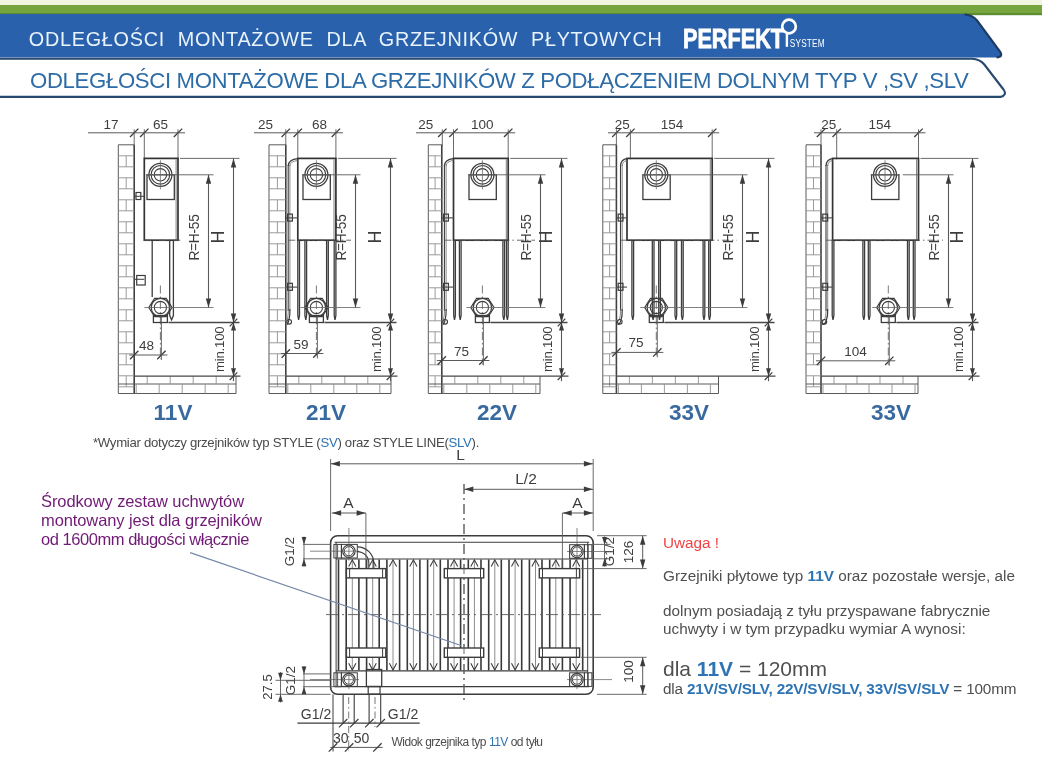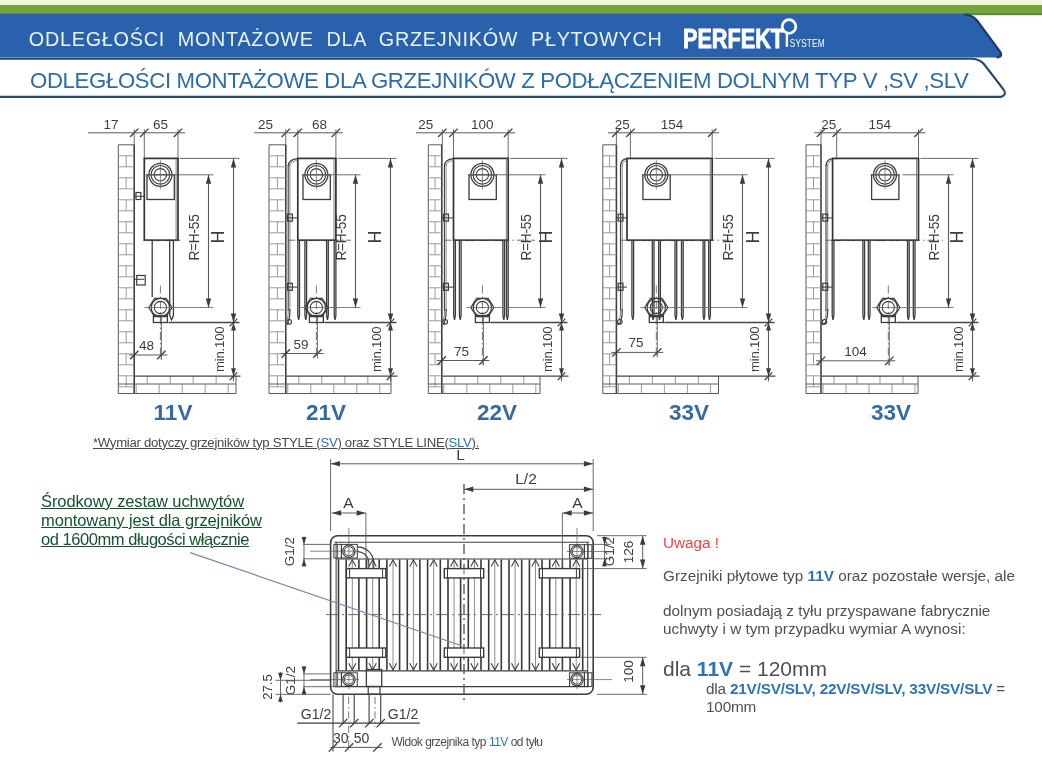--- a/index.html
+++ b/index.html
@@ -766,19 +766,19 @@
 <line x1="376.5" y1="727.4" x2="384.9" y2="719.0" stroke="#3c3c3c" stroke-width="1.2"></line>
 <line x1="333.0" y1="694.3" x2="333.0" y2="751.5" stroke="#3c3c3c" stroke-width="1.0"></line>
 <line x1="330.3" y1="747.4" x2="382.7" y2="747.4" stroke="#5a5a5a" stroke-width="1.0"></line>
 <line x1="328.8" y1="751.6" x2="337.2" y2="743.2" stroke="#3c3c3c" stroke-width="1.3"></line>
 <line x1="344.9" y1="751.6" x2="353.3" y2="743.2" stroke="#3c3c3c" stroke-width="1.3"></line>
 <line x1="373.2" y1="751.6" x2="381.6" y2="743.2" stroke="#3c3c3c" stroke-width="1.3"></line>
 <text x="340.8" y="743.4" font-size="14" fill="#3d3d3d" text-anchor="middle">30</text>
 <text x="361.5" y="743.4" font-size="14" fill="#3d3d3d" text-anchor="middle">50</text>
 <line x1="190.1" y1="552.6" x2="461.0" y2="645.5" stroke="#7388a8" stroke-width="1.2"></line>
 </svg>
-<div class="abs" style="left:93px; top:434.5px; font-size:13.2px; color:#4a4a4a; letter-spacing:-0.3px;text-decoration:underline;">*Wymiar dotyczy grzejników typ STYLE (<span class="blue">SV</span>) oraz STYLE LINE(<span class="blue">SLV</span>).</div>
-<div class="abs" style="left:41px; top:492px; font-size:16.5px; line-height:19px; color:#14532d; letter-spacing:-0.1px;text-decoration:underline;">Środkowy zestaw uchwytów<br>montowany jest dla grzejników<br><span style="letter-spacing:-0.45px">od 1600mm długości włącznie</span></div>
+<div class="abs" style="left:93px; top:434.5px; font-size:13.2px; color:#4a4a4a; letter-spacing:-0.3px;">*Wymiar dotyczy grzejników typ STYLE (<span class="blue">SV</span>) oraz STYLE LINE(<span class="blue">SLV</span>).</div>
+<div class="abs" style="left:41px; top:492px; font-size:16.5px; line-height:19px; color:#701a75; letter-spacing:-0.1px;">Środkowy zestaw uchwytów<br>montowany jest dla grzejników<br><span style="letter-spacing:-0.45px">od 1600mm długości włącznie</span></div>
 <div class="abs" style="left:391.5px; top:735px; font-size:12px; color:#4d4d4d; letter-spacing:-0.5px;">Widok grzejnika typ <span class="blue">11V</span> od tyłu</div>
 <div class="abs" style="left:663px; top:533.5px; font-size:15.3px; color:#ef4444;">Uwaga !</div>
 <div class="abs" style="left:663px; top:567px; font-size:15.3px; line-height:17.5px; color:#4f4f4f; letter-spacing:0px;">Grzejniki płytowe typ <b class="blue">11V</b> oraz pozostałe wersje, ale<br><br>dolnym posiadają z tyłu przyspawane fabrycznie<br>uchwyty i w tym przypadku wymiar A wynosi:</div>
 <div class="abs" style="left:663px; top:656.5px; font-size:21px; color:#4f4f4f;">dla <b class="blue">11V</b> = 120mm</div>
-<div class="abs" style="left:663px; top:679.5px; font-size:15.3px; color:#4f4f4f; letter-spacing:-0.18px;margin-left:43px;">dla <b class="blue">21V/SV/SLV, 22V/SV/SLV, 33V/SV/SLV</b> = 100mm</div>
+<div class="abs" style="left:663px; top:679.5px; font-size:15.3px; color:#4f4f4f; letter-spacing:-0.18px;">dla <b class="blue">21V/SV/SLV, 22V/SV/SLV, 33V/SV/SLV</b> = 100mm</div>
 
 </body></html>

